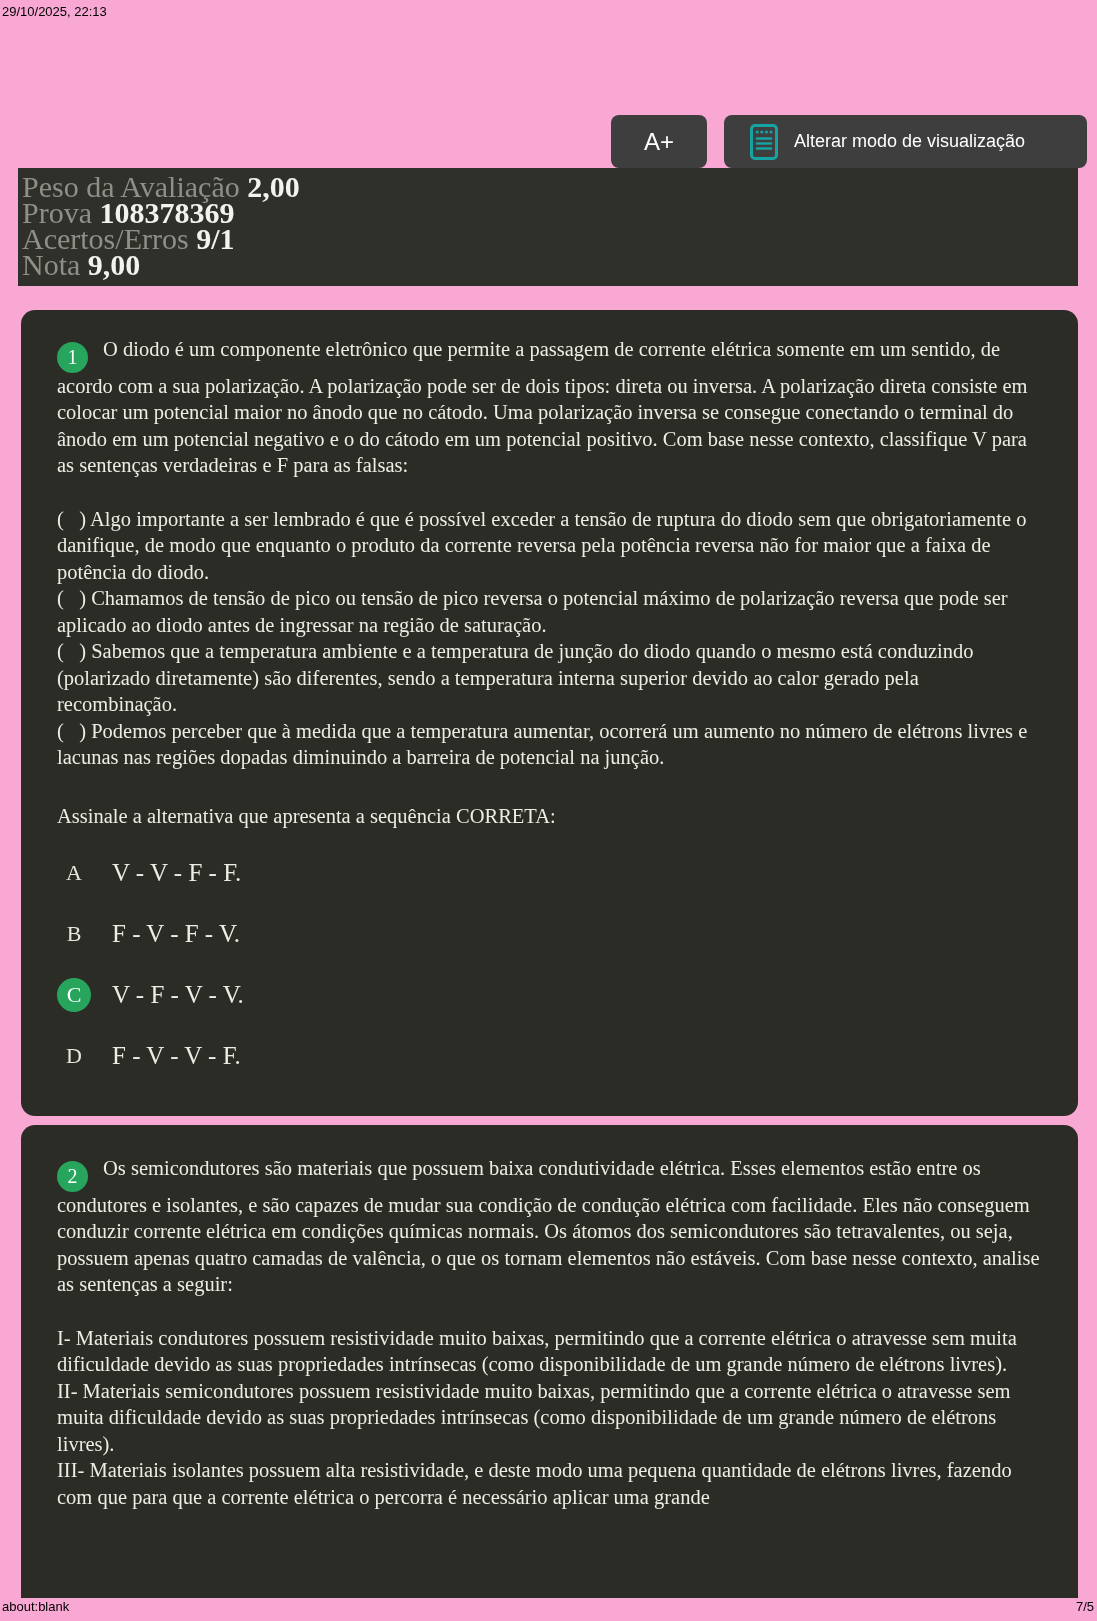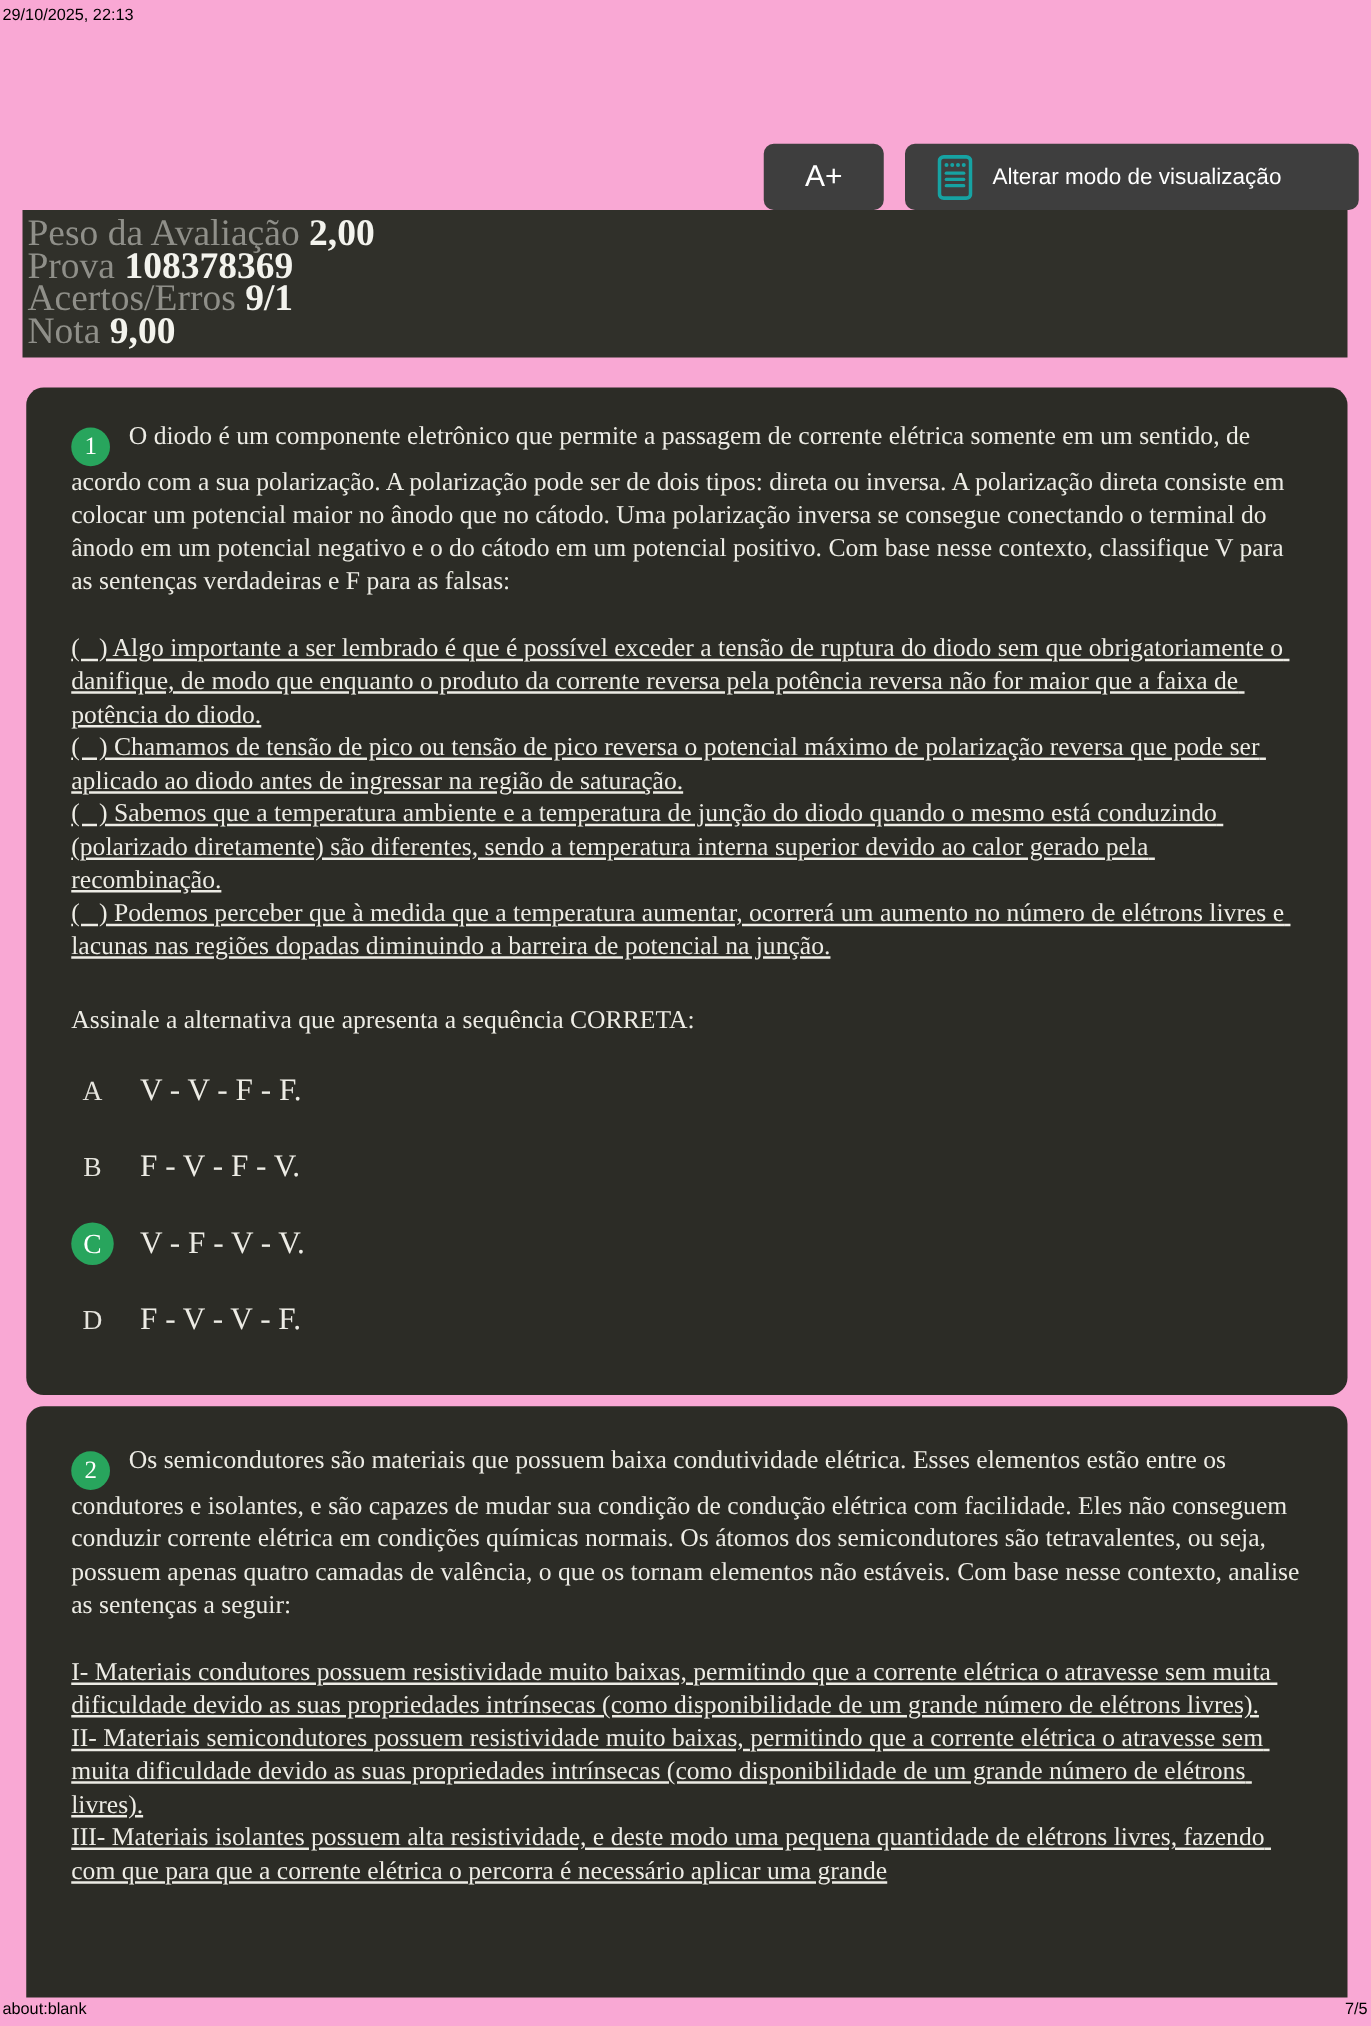--- a/index.html
+++ b/index.html
@@ -48,21 +48,21 @@
     color:#edece5; font-size:20.5px; line-height:26.5px;
   }
   .card-q1 { top:310px; height:806px; border-radius:14px; padding:26px 36px; }
   .card-q2 { top:1125px; height:473px; border-radius:14px 14px 0 0; padding:30px 36px; }
 
   .q-badge {
     display:inline-flex; align-items:center; justify-content:center;
     width:31px; height:31px; border-radius:50%; background:#28a55d; color:#fff;
     font-size:20px; margin-right:15px; vertical-align:-8px;
   }
-  .statements { margin-top:27px;text-decoration:underline; }
+  .statements { margin-top:27px; }
   .stmt { white-space:pre-wrap; }
   .prompt { margin-top:32px; }
 
   .options { margin-top:8px; }
   .option { display:flex; align-items:center; margin-top:27px; height:34px; }
   .opt-letter {
     flex:0 0 34px; width:34px; height:34px; display:flex; align-items:center;
     justify-content:center; font-size:22px; color:#e6e5de; border-radius:50%;
   }
   .option.selected .opt-letter { background:#28a55d; color:#fff; }

